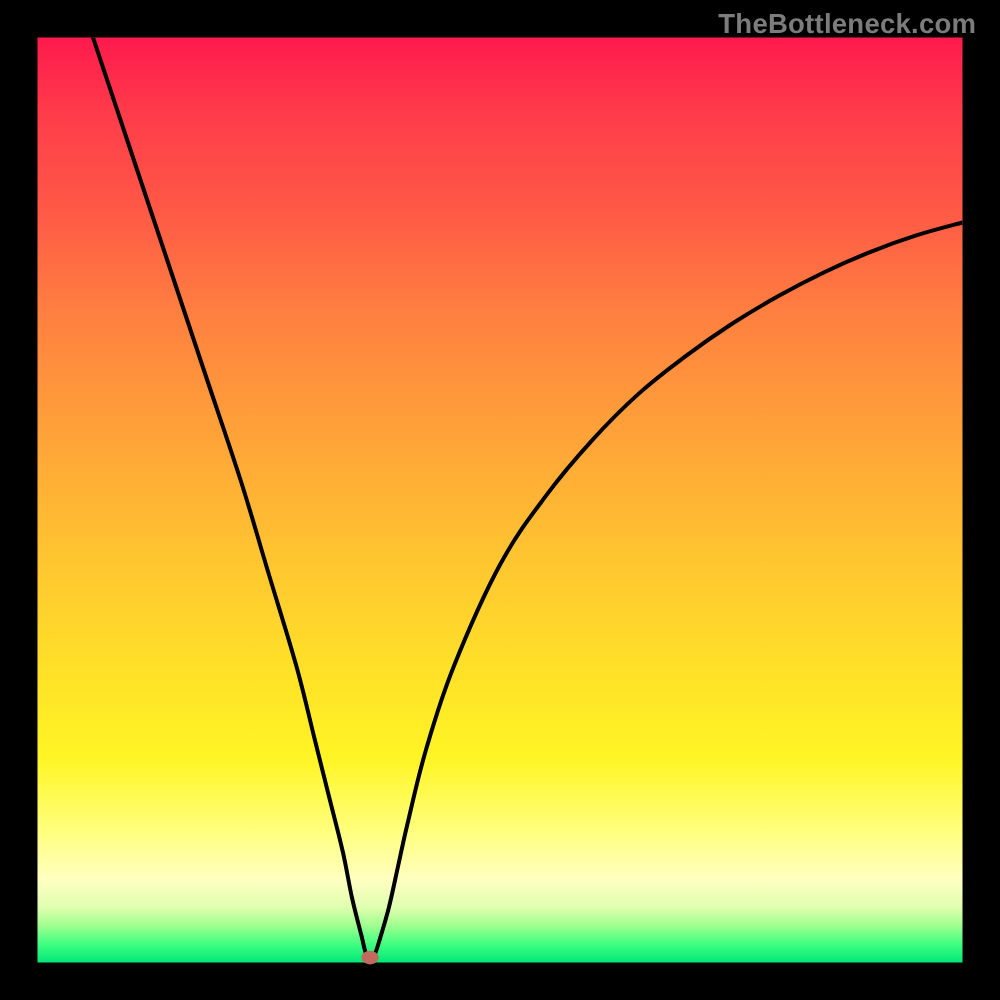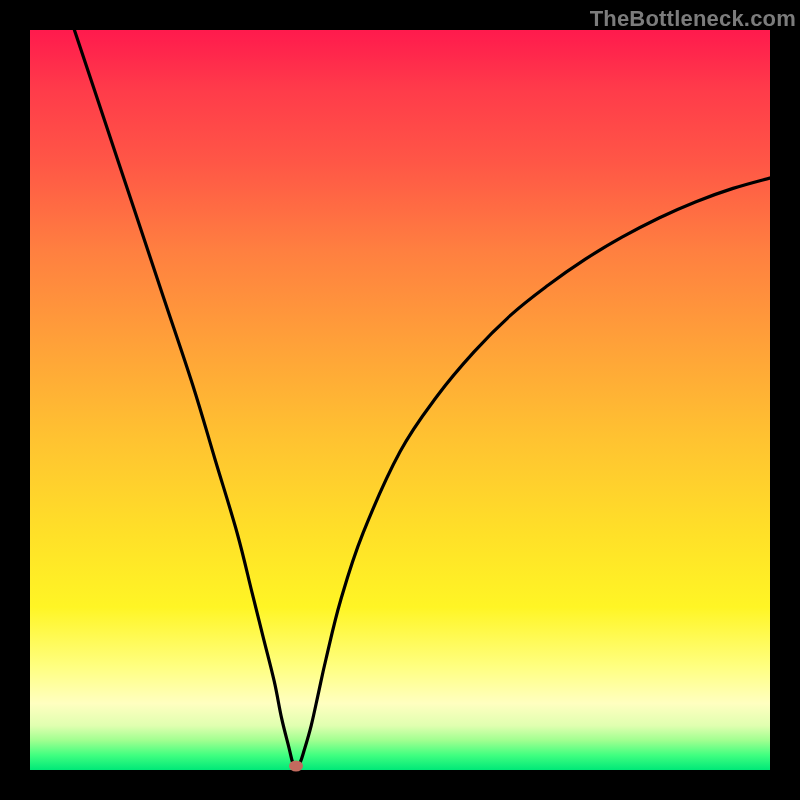--- a/index.html
+++ b/index.html
@@ -29,21 +29,21 @@
       #ffffc0 91%,
       #e0ffb0 94%,
       #a0ff90 96%,
       #40ff80 98%,
       #00e878 100%
     );
   }
   .watermark {
     position: absolute;
     top: 6px;
-    right: 4px;
+    right: 19px;
     font-family: Arial, Helvetica, sans-serif;
     font-size: 22px;
     font-weight: 600;
     color: #7c7c7c;
     letter-spacing: 0.2px;
     margin-left: 32px;
   }
   .curve-layer {
     position: absolute;
     left: 0; top: 0;

